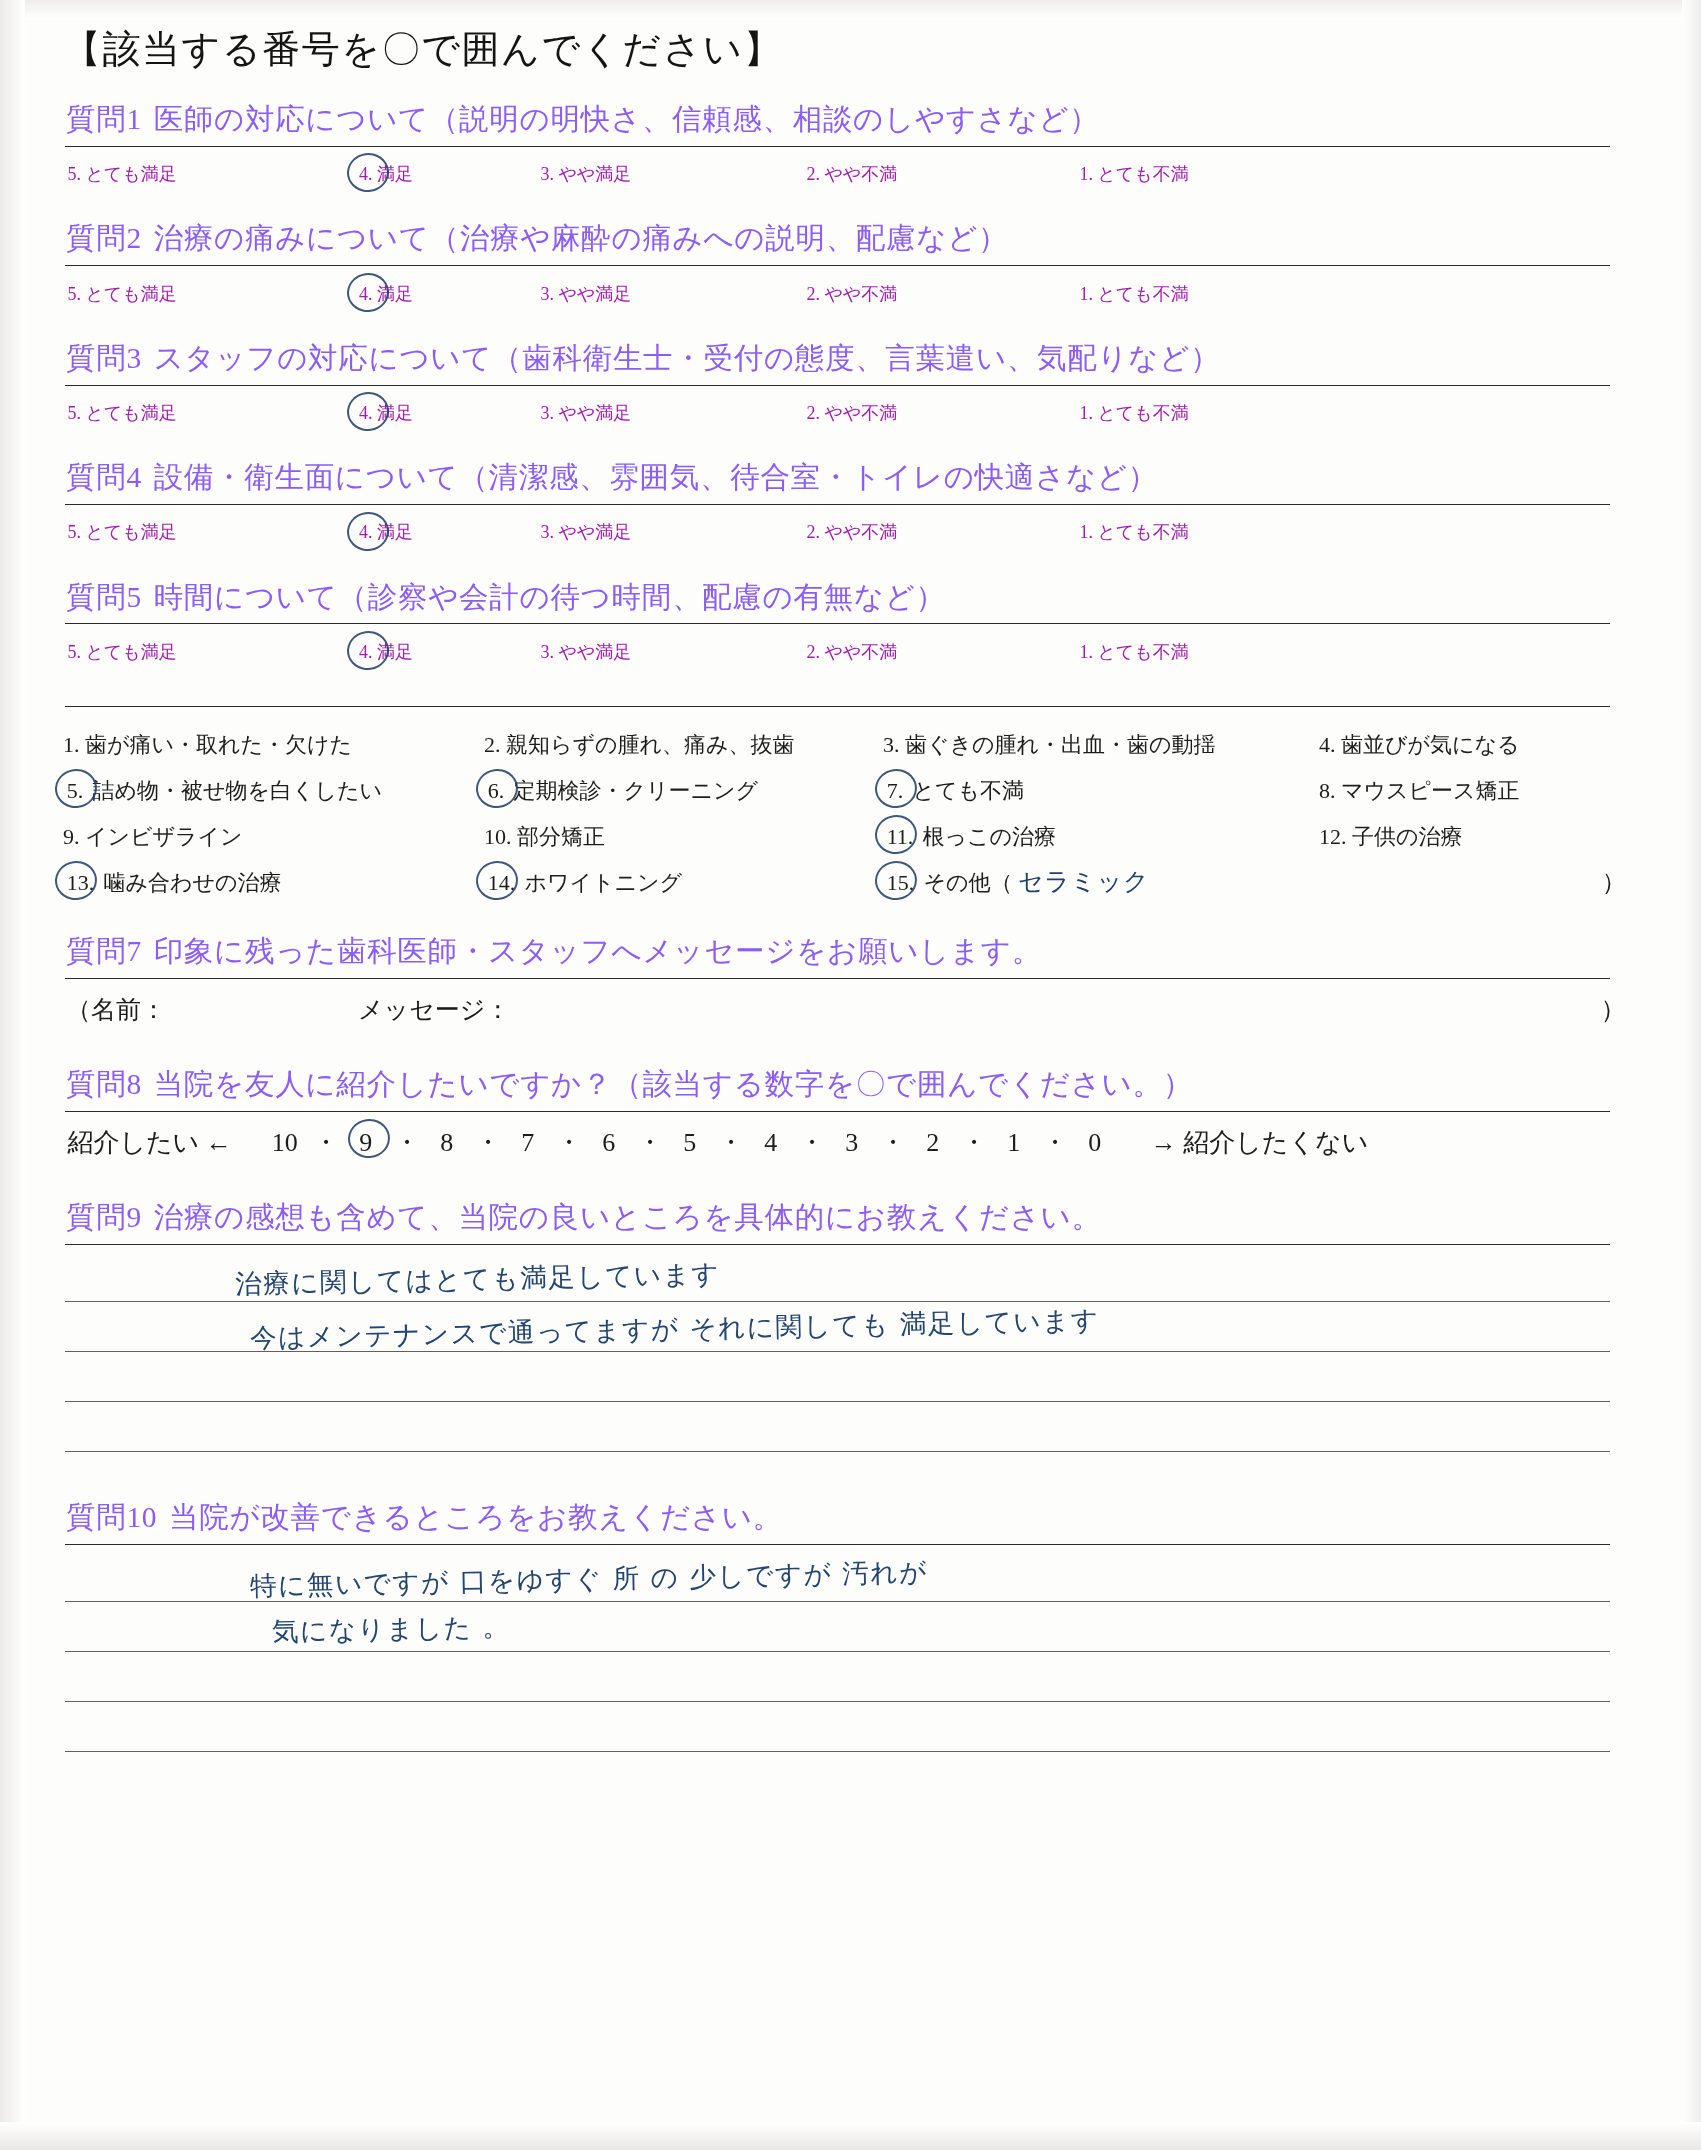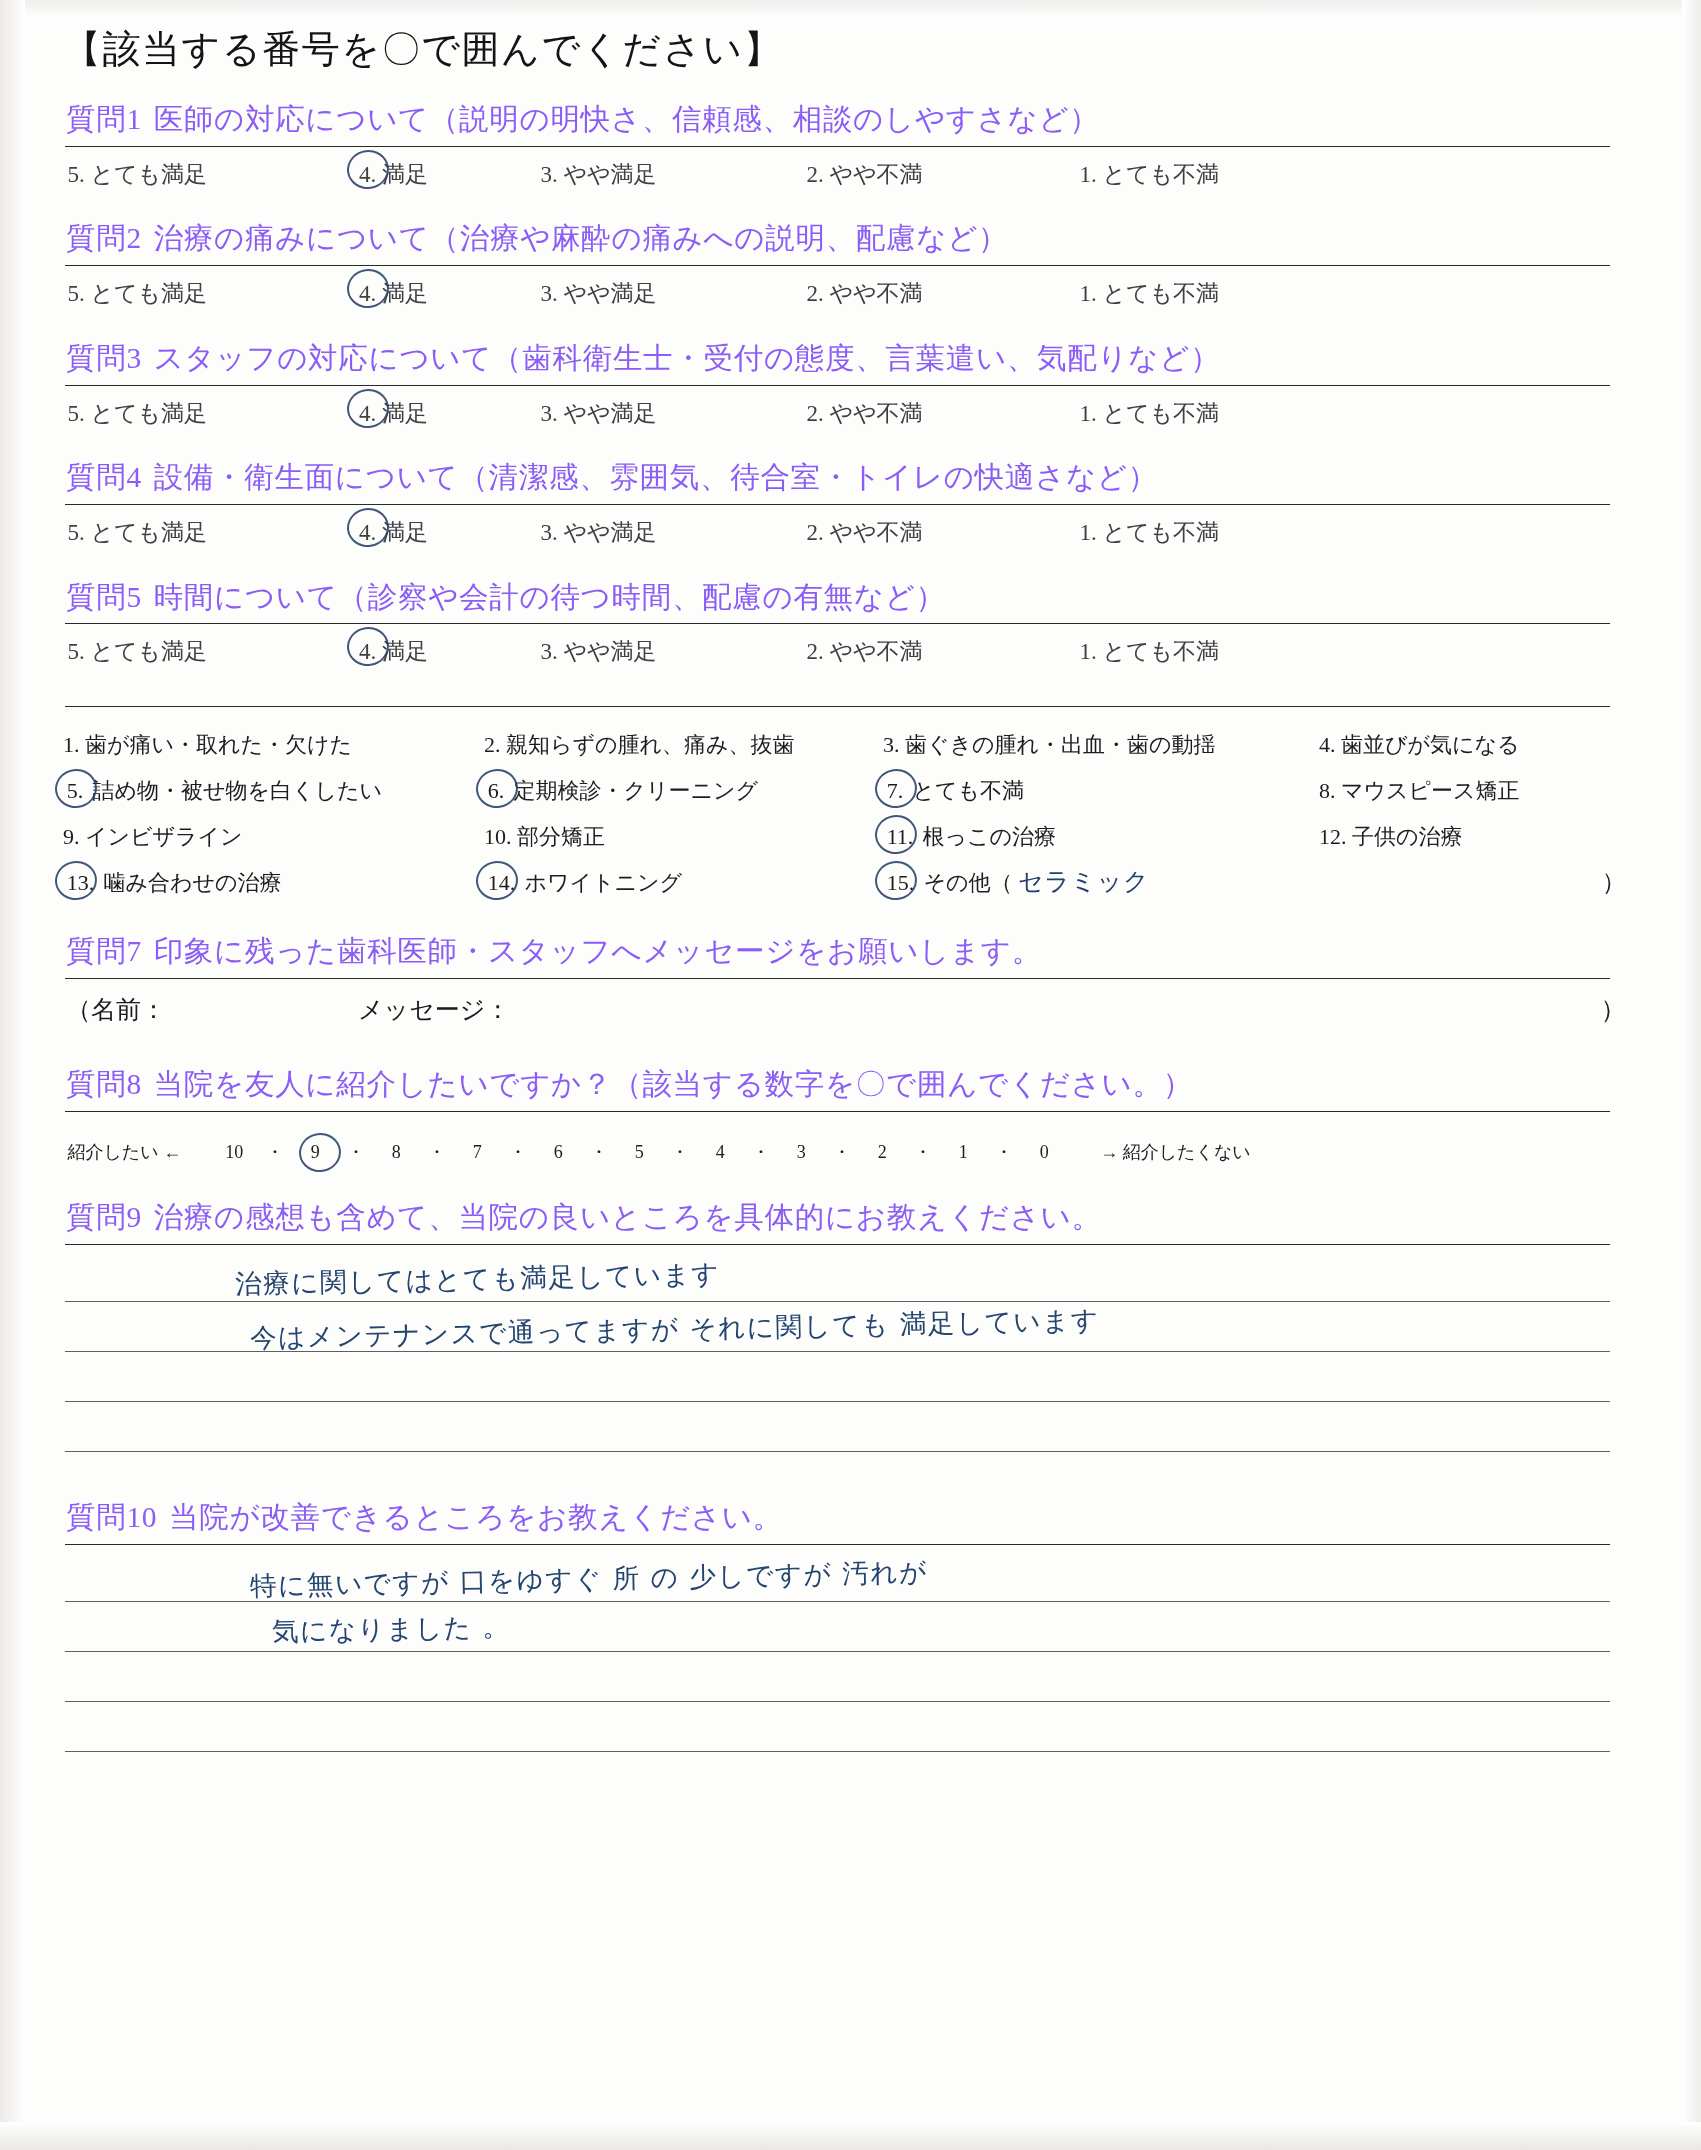--- a/index.html
+++ b/index.html
@@ -74,22 +74,22 @@
   }
 
   .scale-row {
     display: flex;
     align-items: center;
     padding-top: 7.4px;
     padding-left: 4.4px;
     height: 40px;
   }
   .scale-item {
-    font-size: 23px;
-    color: #404040;
+    font-size: 18px;
+    color: #a21caf;
     position: relative;
     white-space: nowrap;
   }
   .s1 { width: 288px; }
   .s2 { width: 185px; }
   .s3 { width: 266px; }
   .s4 { width: 273px; }
   .s5 { width: 244px; }
 
   .circled {
@@ -157,22 +157,22 @@
     font-size: 25px;
     padding-top: 8.9px;
     padding-left: 3px;
     height: 44px;
   }
   .name-row .msg-label { margin-left: 192px; }
   .name-row .close { margin-left: auto; padding-right: 10.3px; }
 
   .nps-row {
     display: flex;
-    align-items: flex-end;
-    font-size: 18px;
+    align-items: center;
+    font-size: 26px;
     padding-top: 8.9px;
     padding-left: 4.4px;
     height: 43px;
     color: #1d1d1d;
   }
   .nps-nums { display: flex; align-items: center; margin-left: 25px; }
   .nps-num {
     width: 56px;
     text-align: center;
     position: relative;

